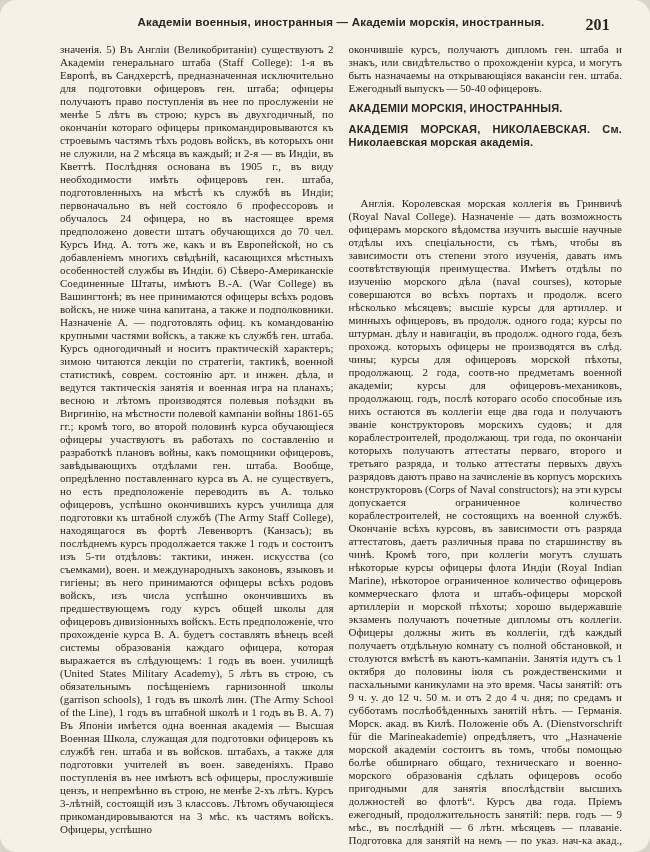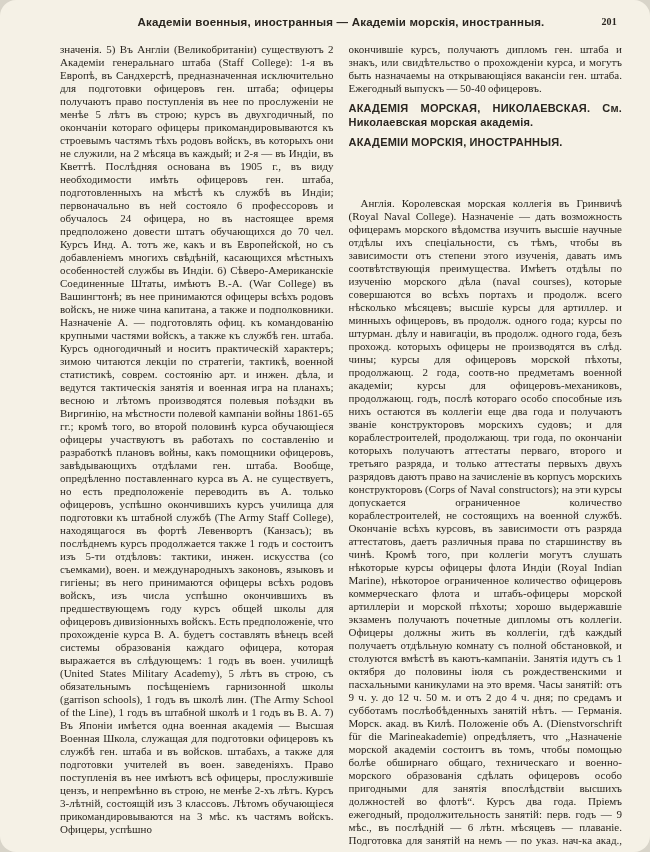--- a/index.html
+++ b/index.html
@@ -26,24 +26,24 @@
     margin-bottom:11px;
     font-family:"Liberation Sans", sans-serif;
     font-weight:bold;
     font-size:11.5px;
     letter-spacing:0.2px;
     text-align:center;
     white-space:nowrap;
   }
   .page-number{
     position:absolute;
-    right:5px;top:0;
+    right:12px;top:0;
     font-family:"Liberation Serif", serif;
     font-weight:bold;
-    font-size:10px;
+    font-size:16px;
   }
   .columns{
     display:flex;
     gap:15px;
     height:804px;
     overflow:hidden;
   }
   .col{
     flex:1 1 0;
     min-width:0;
@@ -79,21 +79,21 @@
 
   <main class="columns">
 
     <section class="col">
       <p class="cont">значенія. 5) Въ Англіи (Великобританіи) существуютъ 2 Академіи генеральнаго штаба (Staff College): 1-я въ Европѣ, въ Сандхерстѣ, предназначенная исключительно для подготовки офицеровъ ген. штаба; офицеры получаютъ право поступленія въ нее по прослуженіи не менѣе 5 лѣтъ въ строю; курсъ въ двухгодичный, по окончаніи котораго офицеры прикомандировываются къ строевымъ частямъ тѣхъ родовъ войскъ, въ которыхъ они не служили, на 2 мѣсяца въ каждый; и 2-я — въ Индіи, въ Кветтѣ. Послѣдняя основана въ 1905 г., въ виду необходимости имѣть офицеровъ ген. штаба, подготовленныхъ на мѣстѣ къ службѣ въ Индіи; первоначально въ ней состояло 6 профессоровъ и обучалось 24 офицера, но въ настоящее время предположено довести штатъ обучающихся до 70 чел. Курсъ Инд. А. тотъ же, какъ и въ Европейской, но съ добавленіемъ многихъ свѣдѣній, касающихся мѣстныхъ особенностей службы въ Индіи. 6) Сѣверо-Американскіе Соединенные Штаты, имѣютъ В.-А. (War College) въ Вашингтонѣ; въ нее принимаются офицеры всѣхъ родовъ войскъ, не ниже чина капитана, а также и подполковники. Назначеніе А. — подготовлять офиц. къ командованію крупными частями войскъ, а также къ службѣ ген. штаба. Курсъ одногодичный и носитъ практическій характеръ; зимою читаются лекціи по стратегіи, тактикѣ, военной статистикѣ, соврем. состоянію арт. и инжен. дѣла, и ведутся тактическія занятія и военная игра на планахъ; весною и лѣтомъ производятся полевыя поѣздки въ Виргинію, на мѣстности полевой кампаніи войны 1861-65 гг.; кромѣ того, во второй половинѣ курса обучающіеся офицеры участвуютъ въ работахъ по составленію и разработкѣ плановъ войны, какъ помощники офицеровъ, завѣдывающихъ отдѣлами ген. штаба. Вообще, опредѣленно поставленнаго курса въ А. не существуетъ, но есть предположеніе переводить въ А. только офицеровъ, успѣшно окончившихъ курсъ училища для подготовки къ штабной службѣ (The Army Staff College), находящагося въ фортѣ Левенвортъ (Канзасъ); въ послѣднемъ курсъ продолжается также 1 годъ и состоитъ изъ 5-ти отдѣловъ: тактики, инжен. искусства (со съемками), воен. и международныхъ законовъ, языковъ и гигіены; въ него принимаются офицеры всѣхъ родовъ войскъ, изъ числа успѣшно окончившихъ въ предшествующемъ году курсъ общей школы для офицеровъ дивизіонныхъ войскъ. Есть предположеніе, что прохожденіе курса В. А. будетъ составлять вѣнецъ всей системы образованія каждаго офицера, которая выражается въ слѣдующемъ: 1 годъ въ воен. училищѣ (United States Military Academy), 5 лѣтъ въ строю, съ обязательнымъ посѣщеніемъ гарнизонной школы (garrison schools), 1 годъ въ школѣ лин. (The Army School of the Line), 1 годъ въ штабной школѣ и 1 годъ въ В. А. 7) Въ Японіи имѣется одна военная академія — Высшая Военная Школа, служащая для подготовки офицеровъ къ службѣ ген. штаба и въ войсков. штабахъ, а также для подготовки учителей въ воен. заведеніяхъ. Право поступленія въ нее имѣютъ всѣ офицеры, прослужившіе цензъ, и непремѣнно въ строю, не менѣе 2-хъ лѣтъ. Курсъ 3-лѣтній, состоящій изъ 3 классовъ. Лѣтомъ обучающіеся прикомандировываются на 3 мѣс. къ частямъ войскъ. Офицеры, успѣшно</p>
     </section>
 
     <section class="col">
       <p class="cont">окончившіе курсъ, получаютъ дипломъ ген. штаба и знакъ, или свидѣтельство о прохожденіи курса, и могутъ быть назначаемы на открывающіяся вакансіи ген. штаба. Ежегодный выпускъ — 50-40 офицеровъ.</p>
 
+      <h3 class="entry-head tight">АКАДЕМІИ МОРСКІЯ, ИНОСТРАННЫЯ.</h3>
+
       <h3 class="entry-head">АКАДЕМІЯ МОРСКАЯ, НИКОЛАЕВСКАЯ. См. Николаевская морская академія.</h3>
-
-      <h3 class="entry-head tight">АКАДЕМІИ МОРСКІЯ, ИНОСТРАННЫЯ.</h3>
 
       <p class="indent">Англія. Королевская морская коллегія въ Гринвичѣ (Royal Naval College). Назначеніе — дать возможность офицерамъ морского вѣдомства изучить высшіе научные отдѣлы ихъ спеціальности, съ тѣмъ, чтобы въ зависимости отъ степени этого изученія, давать имъ соотвѣтствующія преимущества. Имѣетъ отдѣлы по изученію морского дѣла (naval courses), которые совершаются во всѣхъ портахъ и продолж. всего нѣсколько мѣсяцевъ; высшіе курсы для артиллер. и минныхъ офицеровъ, въ продолж. одного года; курсы по штурман. дѣлу и навигаціи, въ продолж. одного года, безъ прохожд. которыхъ офицеры не производятся въ слѣд. чины; курсы для офицеровъ морской пѣхоты, продолжающ. 2 года, соотв-но предметамъ военной академіи; курсы для офицеровъ-механиковъ, продолжающ. годъ, послѣ котораго особо способные изъ нихъ остаются въ коллегіи еще два года и получаютъ званіе конструкторовъ морскихъ судовъ; и для кораблестроителей, продолжающ. три года, по окончаніи которыхъ получаютъ аттестаты перваго, второго и третьяго разряда, и только аттестаты первыхъ двухъ разрядовъ даютъ право на зачисленіе въ корпусъ морскихъ конструкторовъ (Corps of Naval constructors); на эти курсы допускается ограниченное количество кораблестроителей, не состоящихъ на военной службѣ. Окончаніе всѣхъ курсовъ, въ зависимости отъ разряда аттестатовъ, даетъ различныя права по старшинству въ чинѣ. Кромѣ того, при коллегіи могутъ слушать нѣкоторые курсы офицеры флота Индіи (Royal Indian Marine), нѣкоторое ограниченное количество офицеровъ коммерческаго флота и штабъ-офицеры морской артиллеріи и морской пѣхоты; хорошо выдержавшіе экзаменъ получаютъ почетные дипломы отъ коллегіи. Офицеры должны жить въ коллегіи, гдѣ каждый получаетъ отдѣльную комнату съ полной обстановкой, и столуются вмѣстѣ въ каютъ-кампаніи. Занятія идутъ съ 1 октября до половины іюля съ рождественскими и пасхальными каникулами на это время. Часы занятій: отъ 9 ч. у. до 12 ч. 50 м. и отъ 2 до 4 ч. дня; по средамъ и субботамъ послѣобѣденныхъ занятій нѣтъ. — Германія. Морск. акад. въ Килѣ. Положеніе объ А. (Dienstvorschrift für die Marineakademie) опредѣляетъ, что „Назначеніе морской академіи состоитъ въ томъ, чтобы помощью болѣе обширнаго общаго, техническаго и военно-морского образованія сдѣлать офицеровъ особо пригодными для занятія впослѣдствіи высшихъ должностей во флотѣ“. Курсъ два года. Пріемъ ежегодный, продолжительность занятій: перв. годъ — 9 мѣс., въ послѣдній — 6 лѣтн. мѣсяцевъ — плаваніе. Подготовка для занятій на немъ — по указ. нач-ка акад., сообразно познаніямъ офицера и избранной имъ спеціальности. Предметы: весь перв. годъ: морск. тактика и стратегія, морск. администрація (Admiralstabsdienst),</p>
     </section>
 
   </main>
 </div>
 
 </body></html>

